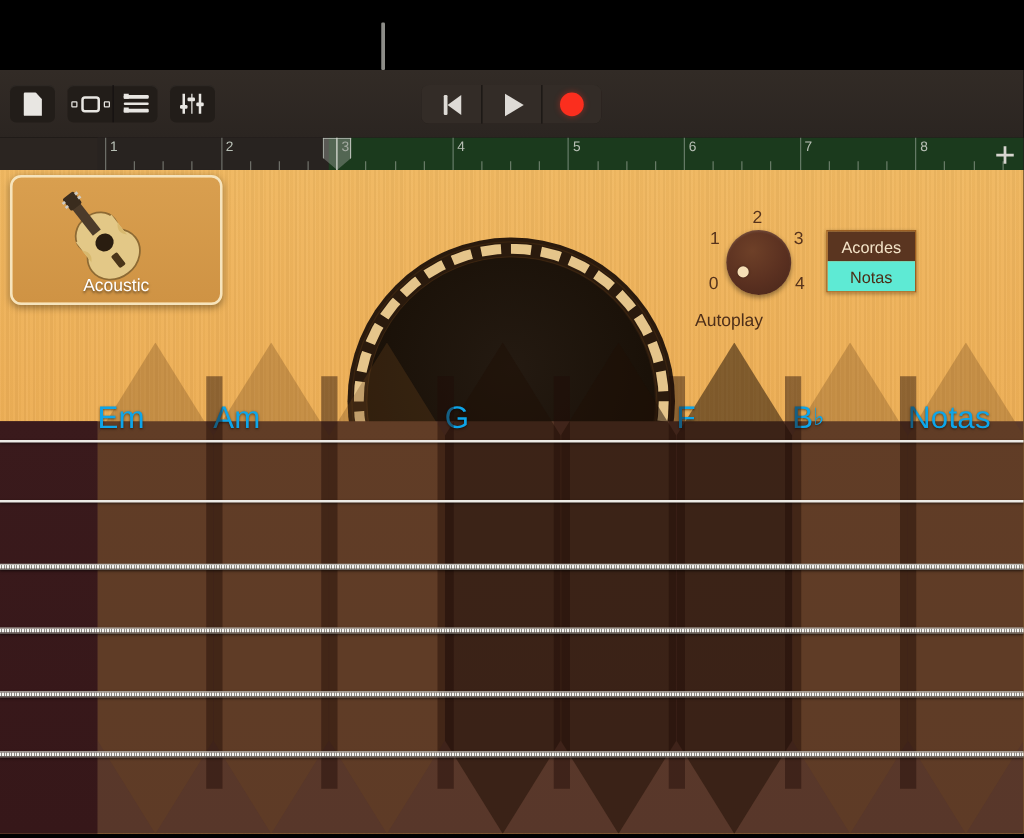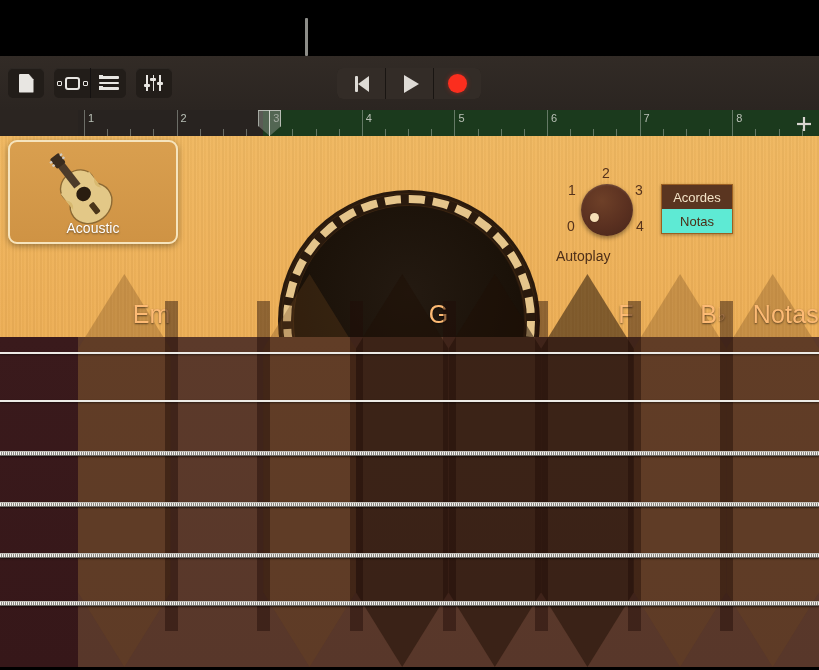--- a/index.html
+++ b/index.html
@@ -146,22 +146,22 @@
   .col{ position:absolute; top:0; height:531px; }
   .col-shape{
     position:absolute; left:0; top:138px; width:100%; height:393px;
     background:rgba(110,70,30,.30);
     clip-path:polygon(0 19%, 50% 0, 100% 19%, 100% 81%, 50% 100%, 0 81%);
   }
   .col.dark .col-shape{ background:rgba(30,16,6,.52); }
   .col-sep{ position:absolute; top:165px; width:13px; height:330px;
     background:rgba(30,12,6,.45); }
   .chord-label{
-    position:absolute; left:0; top:164px; width:100%; text-align:right;
-    font-size:25px; color:#fdba74; letter-spacing:.2px;
+    position:absolute; left:0; top:184px; width:100%; text-align:left;
+    font-size:25px; color:#0ea5e9; letter-spacing:.2px;
     text-shadow:0 1px 2px rgba(0,0,0,.55); white-space:nowrap;
   }
   .chord-label sup{ font-size:15px; vertical-align:super; }
   .flat{ font-size:19px; vertical-align:2px; }
 
   
   .string{ position:absolute; left:0; width:819px; }
   .string.plain{ height:2px; background:#eceae5; box-shadow:0 1px 2px rgba(0,0,0,.5); }
   .string.wound{ height:5px; box-shadow:0 1px 2px rgba(0,0,0,.55);
     background:repeating-linear-gradient(90deg,#f2f1ee 0px,#f2f1ee 1px,#8d8a84 1px,#8d8a84 2px);
@@ -365,20 +365,24 @@
     <div class="strings-area">
       <div class="fret-dark-left"></div>
     </div>
   </div>
 
   <div class="columns" id="columns">
       <div class="col" style="left: 78px; width: 92.625px;">
         <div class="col-shape"></div>
         <div class="chord-label">Em</div>
       </div>
+      <div class="col" style="left: 170.625px; width: 92.625px;">
+        <div class="col-shape"></div>
+        <div class="chord-label">Am</div>
+      </div>
       <div class="col-sep" style="left: 164.625px;"></div>
       <div class="col" style="left: 263.25px; width: 92.625px;">
         <div class="col-shape"></div>
       </div>
       <div class="col-sep" style="left: 257.25px;"></div>
       <div class="col dark" style="left: 355.875px; width: 92.625px;">
         <div class="col-shape"></div>
         <div class="chord-label">G</div>
       </div>
       <div class="col-sep" style="left: 349.875px;"></div>

